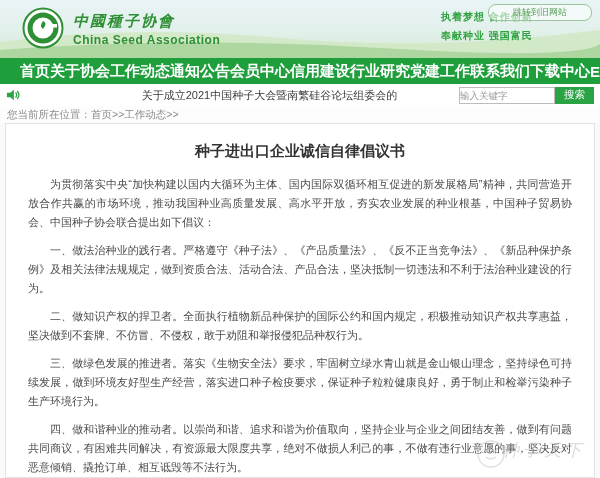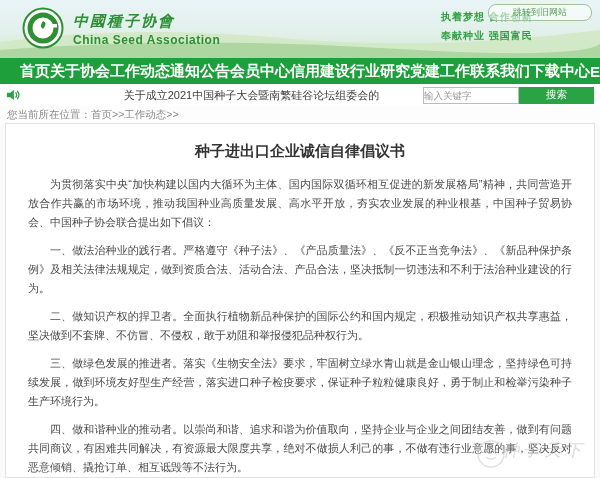--- a/index.html
+++ b/index.html
@@ -33,21 +33,21 @@
   .announce { height: 22px; background: #ffffff; display: flex; align-items: center;
     padding: 0 6px; }
   .speaker { width: 14px; height: 14px; flex: 0 0 auto; }
   .announce-text { flex: 1; text-align: center; padding-left: 68px; font-size: 11px;
     color: #3a3a3a; white-space: nowrap; overflow: hidden; cursor: pointer; }
   .search-group { display: flex; align-items: center; flex: 0 0 auto; margin-left: 8px; }
   .search-input { width: 96px; height: 17px; border: 1px solid #bcbcbc; font-size: 9.5px;
     padding: 0 0; color: #333; outline: none; }
   .search-input::placeholder { color: #9a9a9a; }
   .search-btn { height: 17px; background: #2aa344; color: #fff; border: none;
-    font-size: 10.5px; padding: 0 27px; cursor: pointer; }
+    font-size: 10.5px; padding: 0 9px; cursor: pointer; }
 
   
   .breadcrumb { height: 17px; font-size: 10.5px; color: #8a8a8a; padding: 2px 7px;
     background: #fdfdfd; }
 
   
   .page-body { padding: 0 5px; background: #fafafa; height: 355px; }
   .content { position: relative; background: #ffffff; border: 1px solid #e3e3e3;
     height: 100%; padding: 12px 22px 10px; overflow: hidden; }
   .article-title { text-align: center; font-size: 15px; font-weight: bold; color: #333333;

